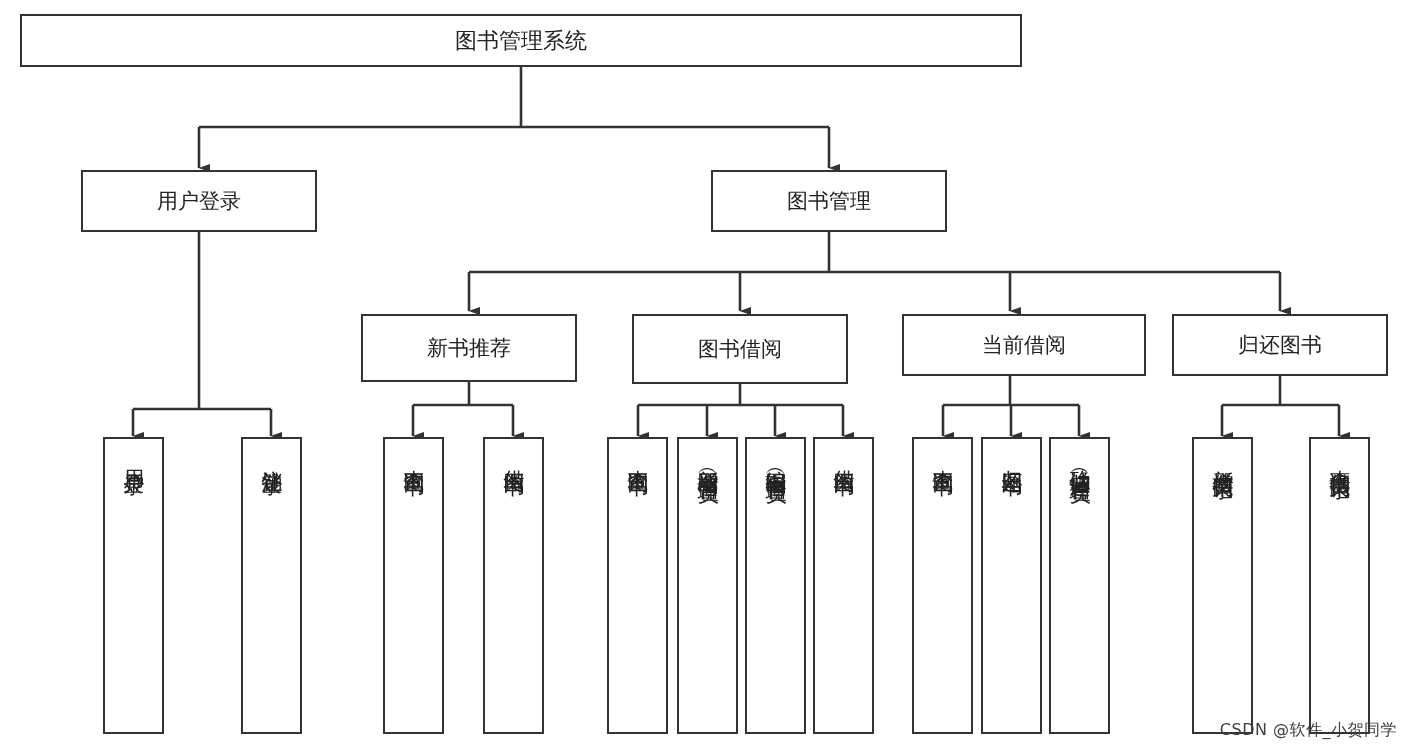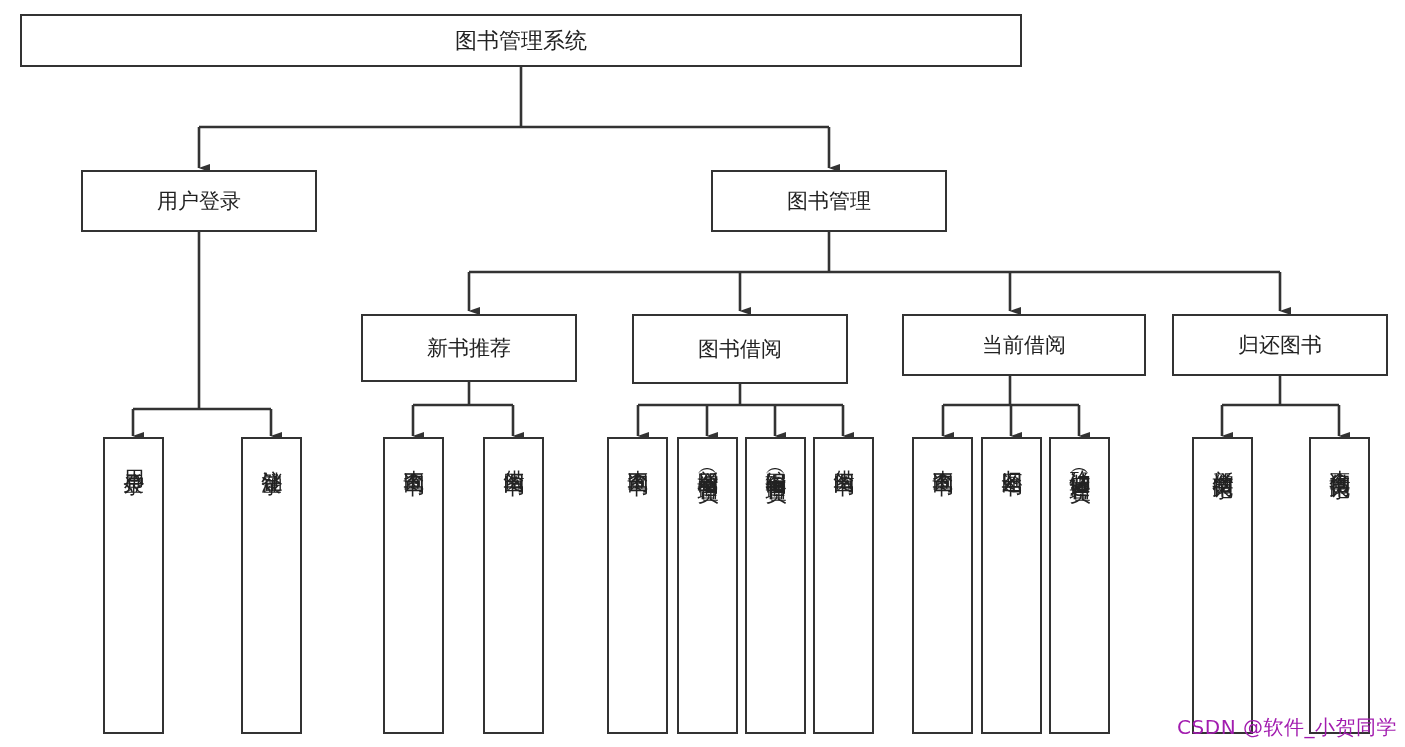--- a/index.html
+++ b/index.html
@@ -58,22 +58,22 @@
     writing-mode: vertical-rl;
     text-orientation: upright;
     font-size: 21px;
     letter-spacing: 2px;
     line-height: 1;
   }
   #watermark {
     position: absolute;
     right: 8px;
     bottom: 6px;
-    font-size: 20px;
-    color: #a21caf;
+    font-size: 16px;
+    color: #404040;
     letter-spacing: 0.5px;
     white-space: nowrap;
     user-select: none;
   }
 </style>
 </head>
 <body>
 
 <div id="diagram-root">
 

